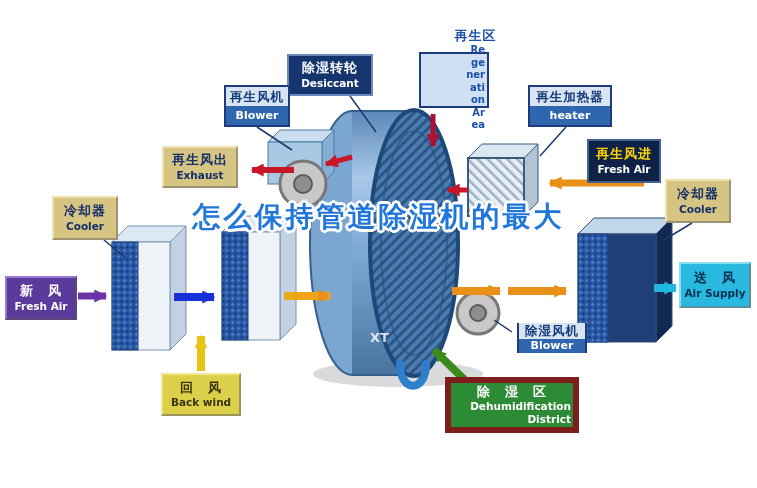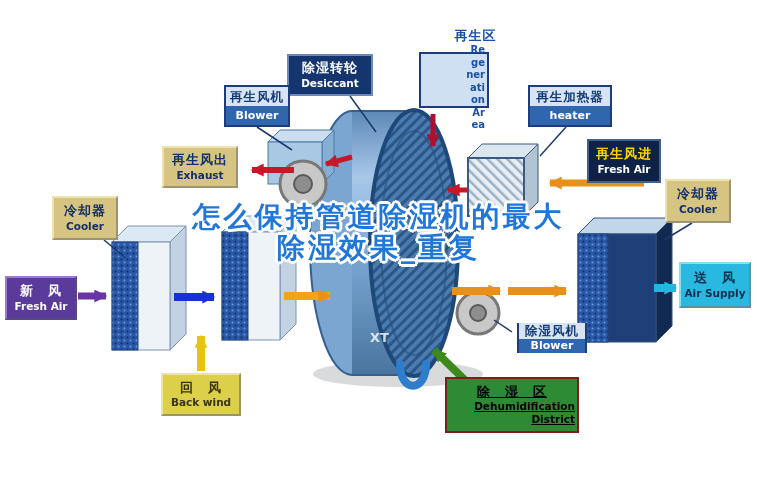--- a/index.html
+++ b/index.html
@@ -16,21 +16,21 @@
   .tan{background:var(--label-tan);border:2px outset #efe2ae;color:#14306a;}
   .navy{background:var(--label-navy);border:2px solid #6d88bb;color:#ffffff;}
   .lightblue{background:var(--label-lightblue);border:2px solid #1c3c7c;color:#1b50a8;padding-left:45px;}
   .lightblue .en{font-size:10px;word-break:break-all;}
   .darknavy{background:var(--label-darknavy);border:2px solid #42608e;}
   .darknavy .zh{color:#ffd400;}
   .darknavy .en{color:#ffffff;}
   .purple{background:var(--label-purple);border:2px outset #9a7ace;color:#ffffff;}
   .cyan{background:var(--label-cyan);border:2px outset #8adef2;color:#06304f;}
   .yellow{background:var(--label-yellow);border:2px outset #efe68e;color:#3a3508;}
-  .green{background:var(--label-green);border:2px solid #7f1d1d;color:#000000;text-decoration:underline;}
+  .green{background:var(--label-green);border:6px solid #7f1d1d;color:#ffffff;}
   .green .zh{font-size:13px;}
   .twotone{border:2px solid #1c3c7c;padding:0;}
   .twotone .strip{width:100%;flex:1;display:flex;align-items:center;justify-content:center;}
   .twotone .t{background:var(--strip-light);color:#123a78;font-size:12.5px;letter-spacing:1px;white-space:nowrap;}
   .twotone .b{background:var(--strip-blue);color:#ffffff;font-size:11px;}
 
   .title{position:absolute;left:0;right:0;top:202px;z-index:5;text-align:center;
          font-weight:bold;font-size:28px;line-height:1.1;letter-spacing:3px;
          color:var(--title-blue);
          text-shadow:-2px -2px 0 #fff, 2px -2px 0 #fff, -2px 2px 0 #fff, 2px 2px 0 #fff,
@@ -228,16 +228,15 @@
     <span class="strip b">Blower</span>
   </div>
 
   <div class="lbl green" style="left:445px;top:377px;width:134px;height:56px">
     <span class="zh">除　湿　区</span>
     <span class="en">Dehumidification District</span>
   </div>
 
   <div class="title">
     <div>怎么保持管道除湿机的最大</div>
-    <div>除湿效果_重复</div>
   </div>
 
 </div>
 
 </body></html>

